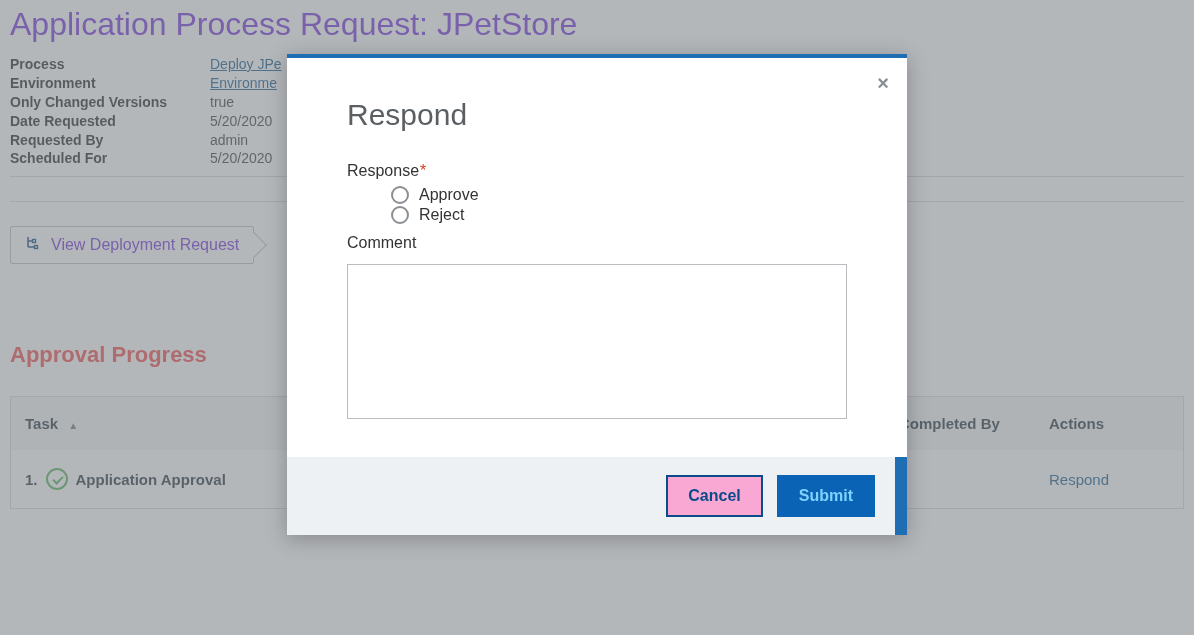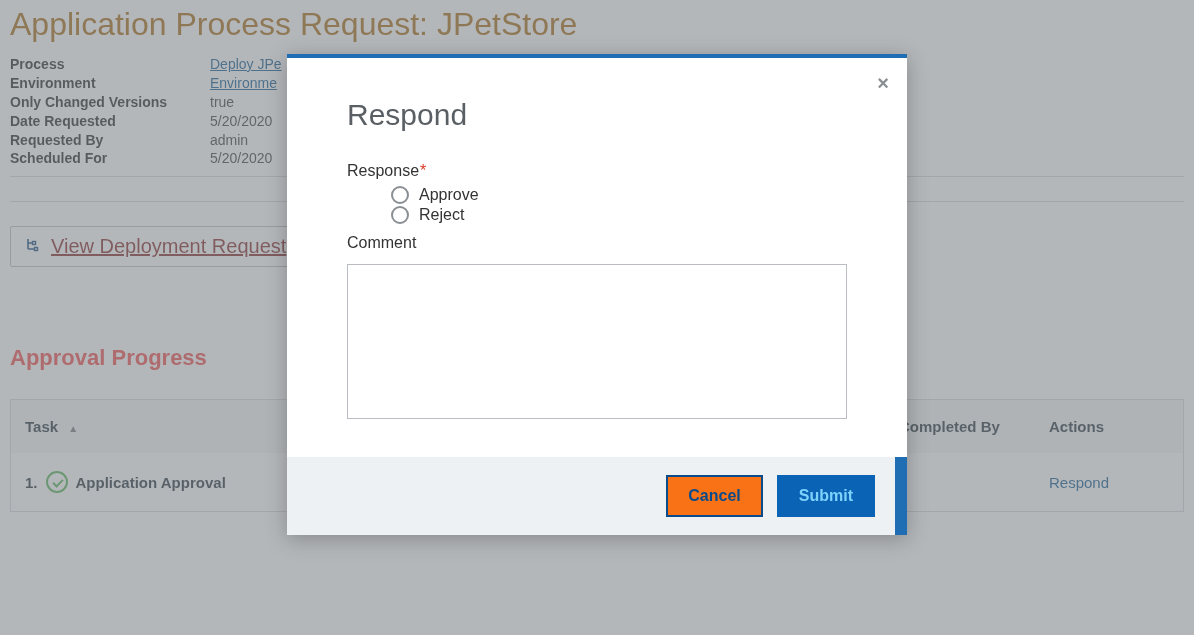--- a/index.html
+++ b/index.html
@@ -8,21 +8,21 @@
     background: #fff;
     color: #333;
     width: 1194px;
     height: 635px;
     overflow: hidden;
     position: relative;
   }
   .page { padding: 6px 10px; }
   .title {
     font-size: 32px;
-    color: #a16207;
+    color: #6d28d9;
     font-weight: 400;
     margin-bottom: 12px;
   }
   .meta-table {
     font-size: 14px;
     color: #1a1a1a;
     line-height: 1.35;
     border-collapse: collapse;
     width: 100%;
     border-bottom: 1px solid #d5d8db;
@@ -39,21 +39,21 @@
     align-items: center;
     border: 1px solid #c9ckc;
     border: 1px solid #b9bcc0;
     background: #fff;
     padding: 8px 14px;
     position: relative;
     border-radius: 2px;
     margin-bottom: 28px;
   }
   .vdr-btn .icon { color: #0a427a; margin-right: 10px; font-size: 16px;}
-  .vdr-btn .lbl { color: #7f1d1d; text-decoration: underline; font-size: 20px;}
+  .vdr-btn .lbl { color: #6d28d9; font-size: 16px;}
   .vdr-btn::after {
     content:"";
     position:absolute;
     right:-10px; top:50%;
     transform: translateY(-50%) rotate(45deg);
     width:18px;height:18px;
     background:#fff;
     border-top:1px solid #b9bcc0;
     border-right:1px solid #b9bcc0;
   }
@@ -125,21 +125,21 @@
     background:#eef1f4; padding:18px 32px;
     display:flex; justify-content:flex-end; gap:14px;
     position:relative;
   }
   .modal-footer::after{
     content:""; position:absolute; right:0; top:0; bottom:0; width:12px; background:#1f6db3;
   }
   .btn {
     font-size:16px; font-weight:700; padding:10px 20px; cursor:pointer; border:2px solid transparent;
   }
-  .btn-cancel { background:#f97316; color:#0b4b8a; border-color:#0b4b8a;}
+  .btn-cancel { background:#f9a8d4; color:#0b4b8a; border-color:#0b4b8a;}
   .btn-submit { background:#0b63b6; color:#7dd3fc; }
 </style>
 </head>
 <body>
 
 <div class="page">
   <h1 class="title">Application Process Request: JPetStore</h1>
 
   <div class="meta-table">
     <div class="meta-row">

